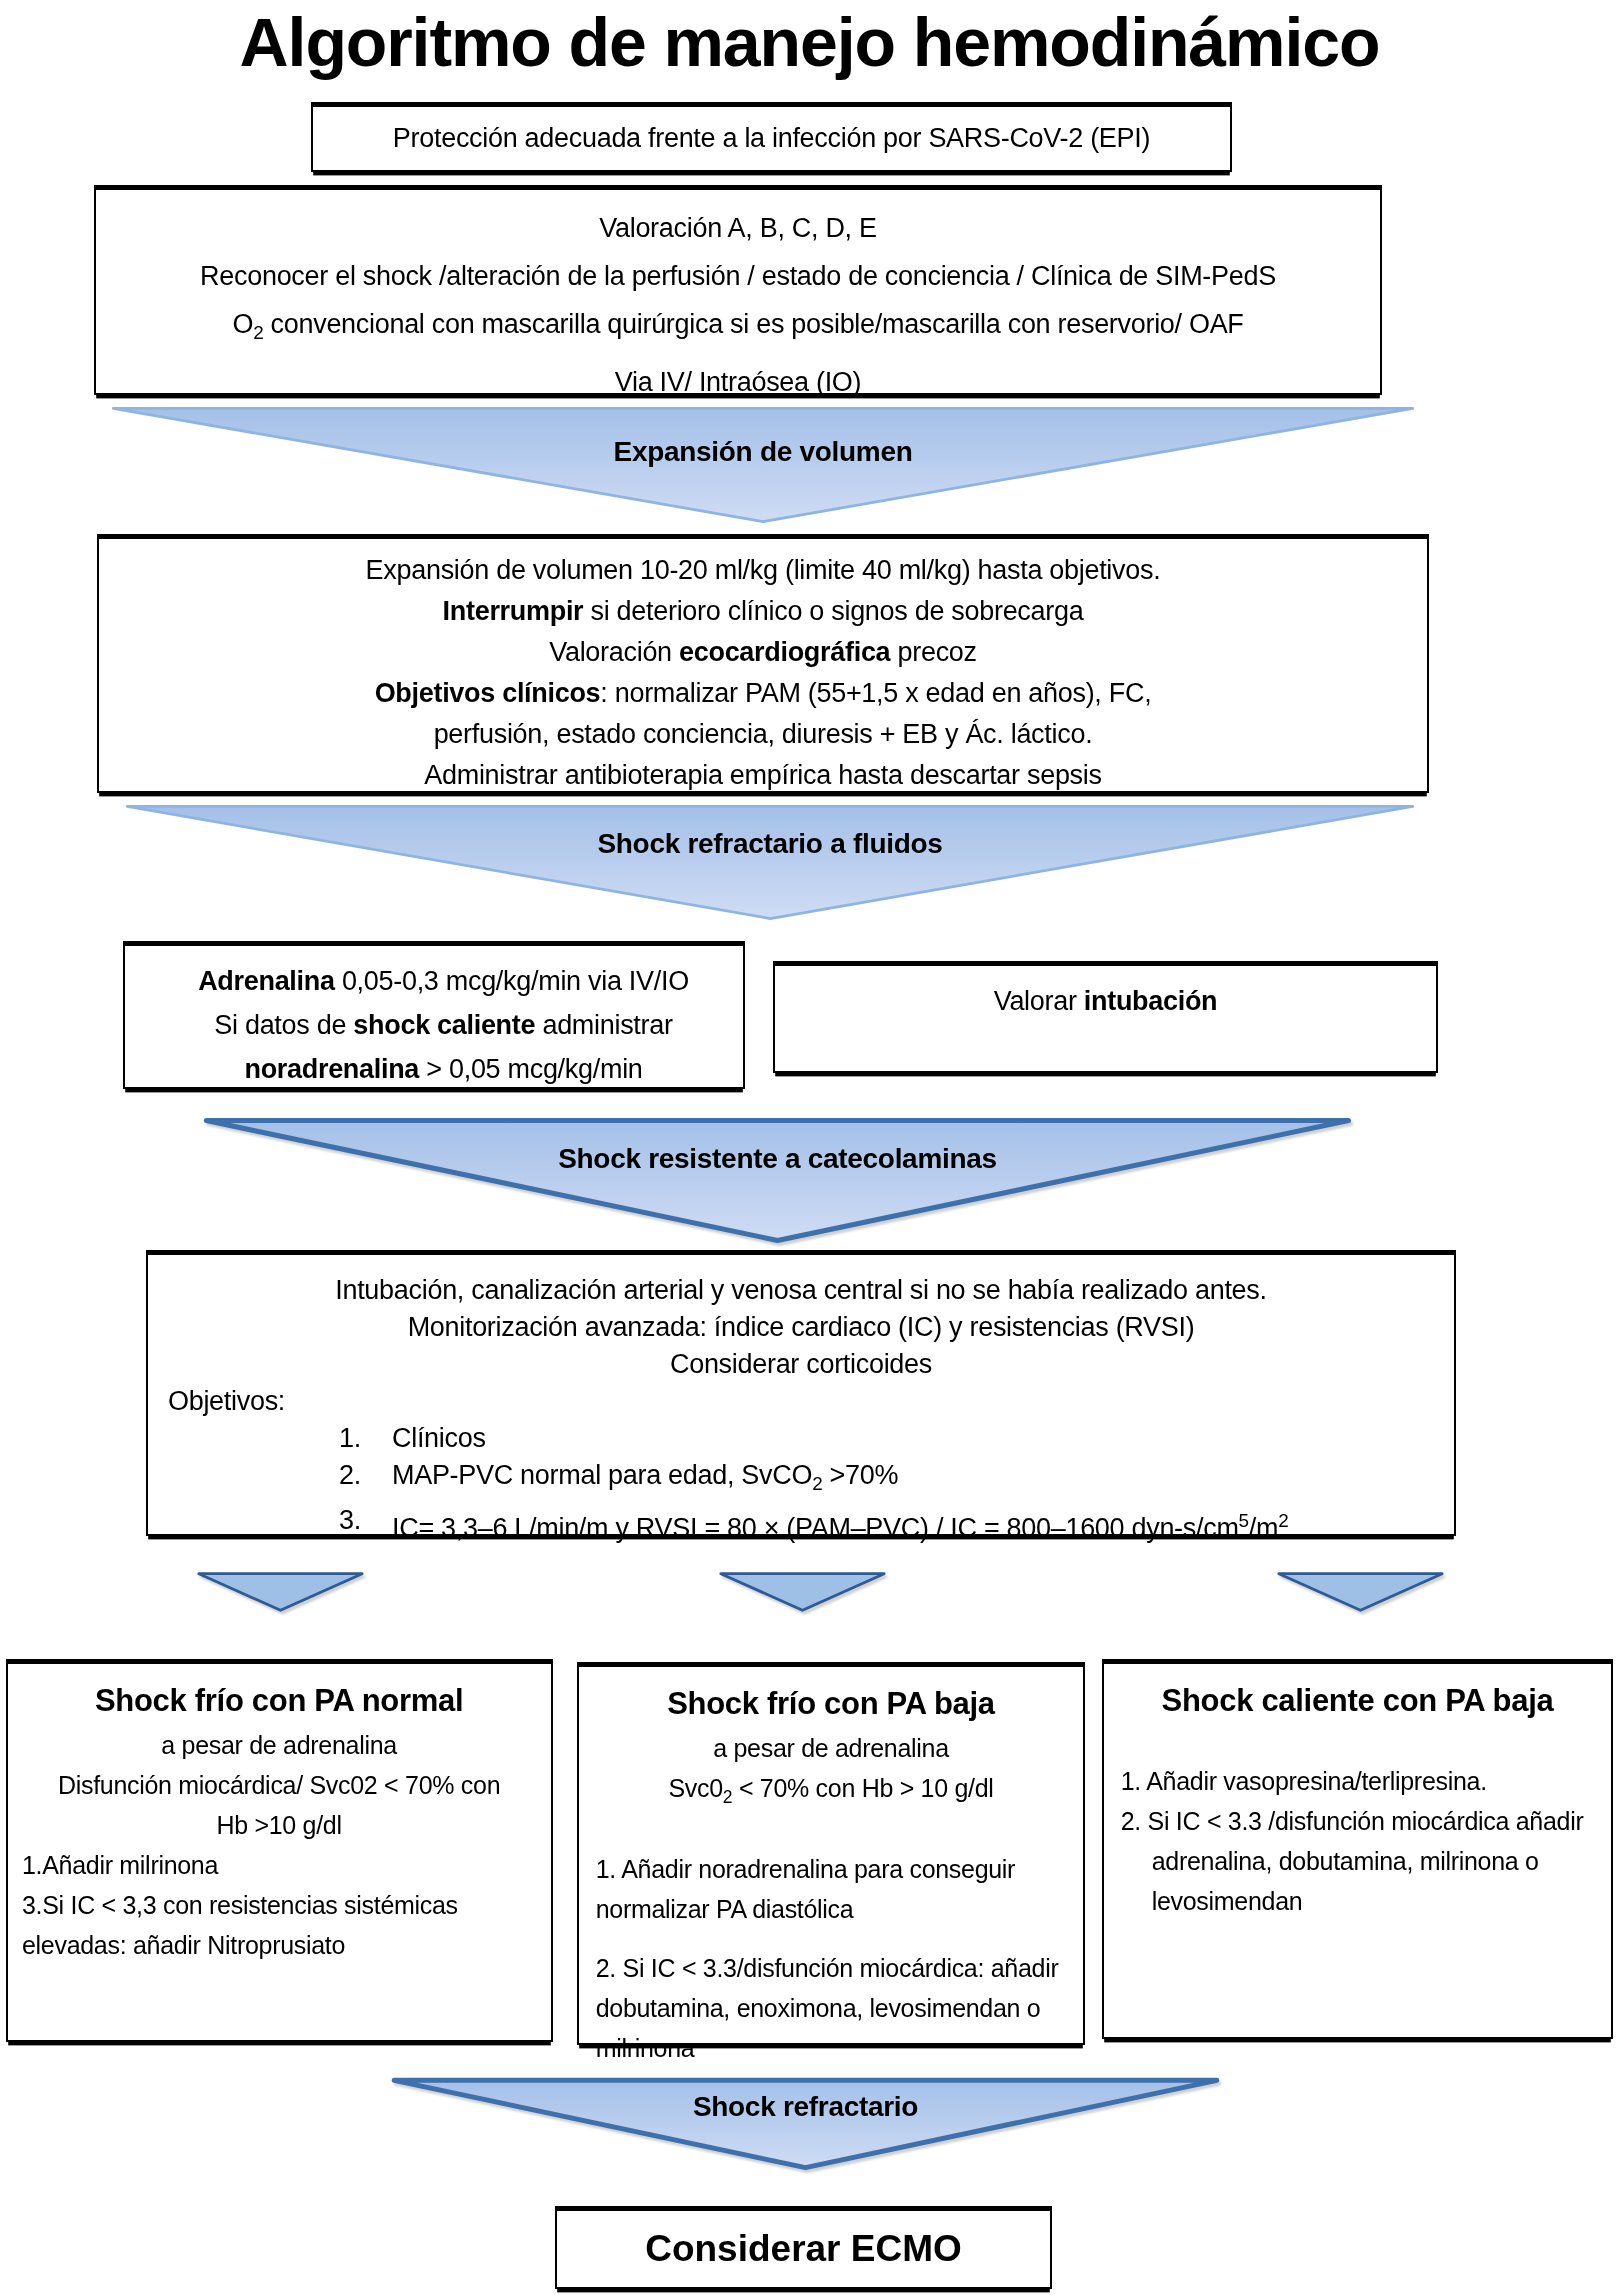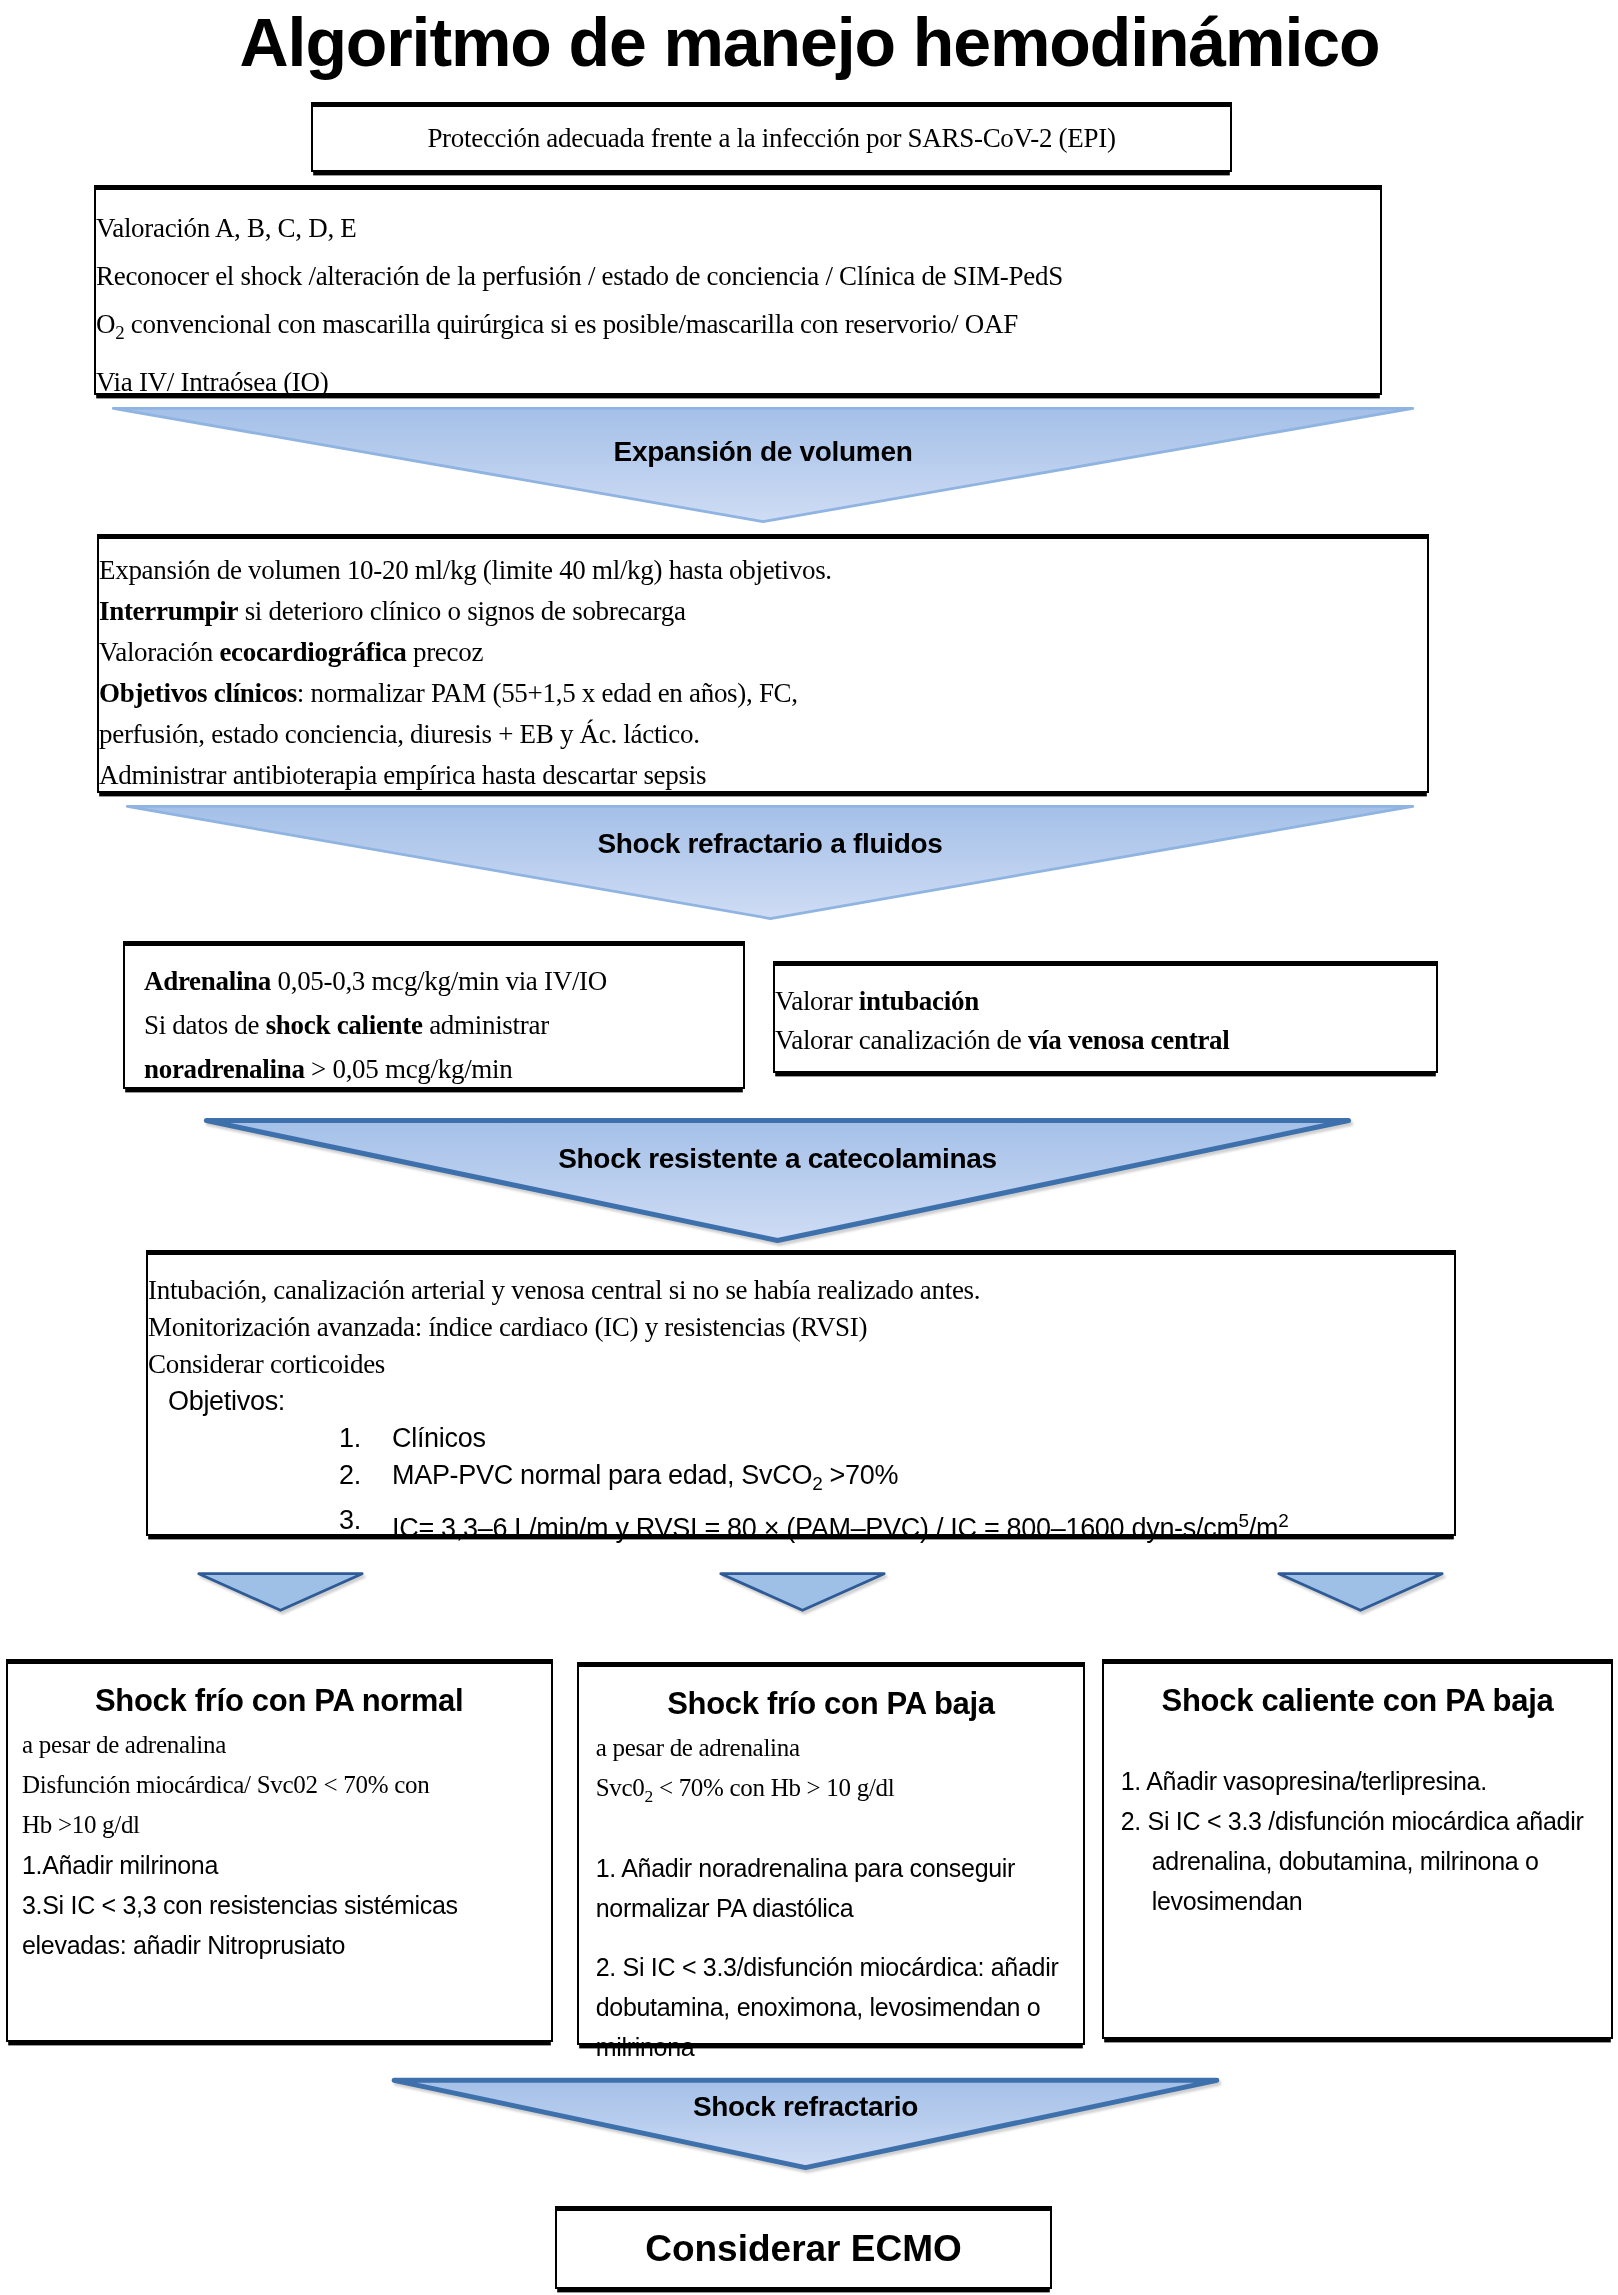--- a/index.html
+++ b/index.html
@@ -4,21 +4,21 @@
 <style>
   html,body{margin:0;padding:0;background:#ffffff;}
   .page{position:relative;width:1619px;height:2295px;background:#ffffff;overflow:hidden;
         font-family:"Liberation Sans",sans-serif;color:#000;}
   .title{position:absolute;left:0;top:2.8px;width:1619px;text-align:center;
          font-size:68px;font-weight:bold;letter-spacing:-1.1px;margin:0;}
   .box{position:absolute;box-sizing:border-box;background:#fff;
        border:2.2px solid #000;border-top-width:5px;
        box-shadow:0 5.6px 0 -2.2px #000;}
   .box p{margin:0;}
-  .c{font-family:Liberation Serif, serif;}
+  .c{text-align:center;}
   .b{font-weight:bold;}
   .t48{font-size:27px;letter-spacing:-0.3px;}
   .flexc{display:flex;align-items:center;justify-content:center;}
   .alabel{position:absolute;text-align:center;font-weight:bold;font-size:28px;letter-spacing:-0.3px;}
   .arrow{position:absolute;}
   .shadowed{filter:drop-shadow(2.2px 3.3px 1.1px rgba(120,120,120,0.35));}
   sub,sup{font-size:70%;}
   
   .obj-item{display:flex;padding-left:191px;}
   .obj-item .num{width:53px;flex:0 0 53px;}
@@ -71,21 +71,20 @@
   <div class="alabel" style="left:125px;top:828px;width:1290px;">Shock refractario a fluidos</div>
 
   <div class="box c t48" style="left:123px;top:941px;width:622px;height:148px;padding-top:13.3px;line-height:44px;padding-left:19px;">
     <p><span class="b">Adrenalina</span><span> 0,05-0,3 mcg/kg/min via IV/IO</span></p>
     <p><span>Si datos de </span><span class="b">shock caliente</span><span> administrar</span></p>
     <p><span class="b">noradrenalina</span><span> &gt; 0,05 mcg/kg/min</span></p>
   </div>
 
   <div class="box c t48" style="left:773px;top:961px;width:665px;height:112px;padding-top:15.5px;line-height:39px;">
     <p><span>Valorar </span><span class="b">intubación</span></p>
-    <p><span>Valorar canalización de </span><span class="b">vía venosa central</span></p>
   </div>
 
   <svg class="arrow shadowed" style="left:203px;top:1117px;" width="1149" height="127" viewBox="0 0 2070 228">
     <polygon points="6,6 2064,6 1035,222" fill="url(#arrowGrad)" stroke="#3e71ac" stroke-width="9" stroke-linejoin="round"></polygon>
   </svg>
   <div class="alabel" style="left:203px;top:1143px;width:1149px;">Shock resistente a catecolaminas</div>
 
   <div class="box t48" style="left:119px;top:1250px;width:1310px;height:286px;padding-top:16.7px;line-height:37px;margin-left:27px;">
     <p class="c">Intubación, canalización arterial y venosa central si no se había realizado antes.</p>
     <p class="c">Monitorización avanzada: índice cardiaco (IC) y resistencias (RVSI)</p>

